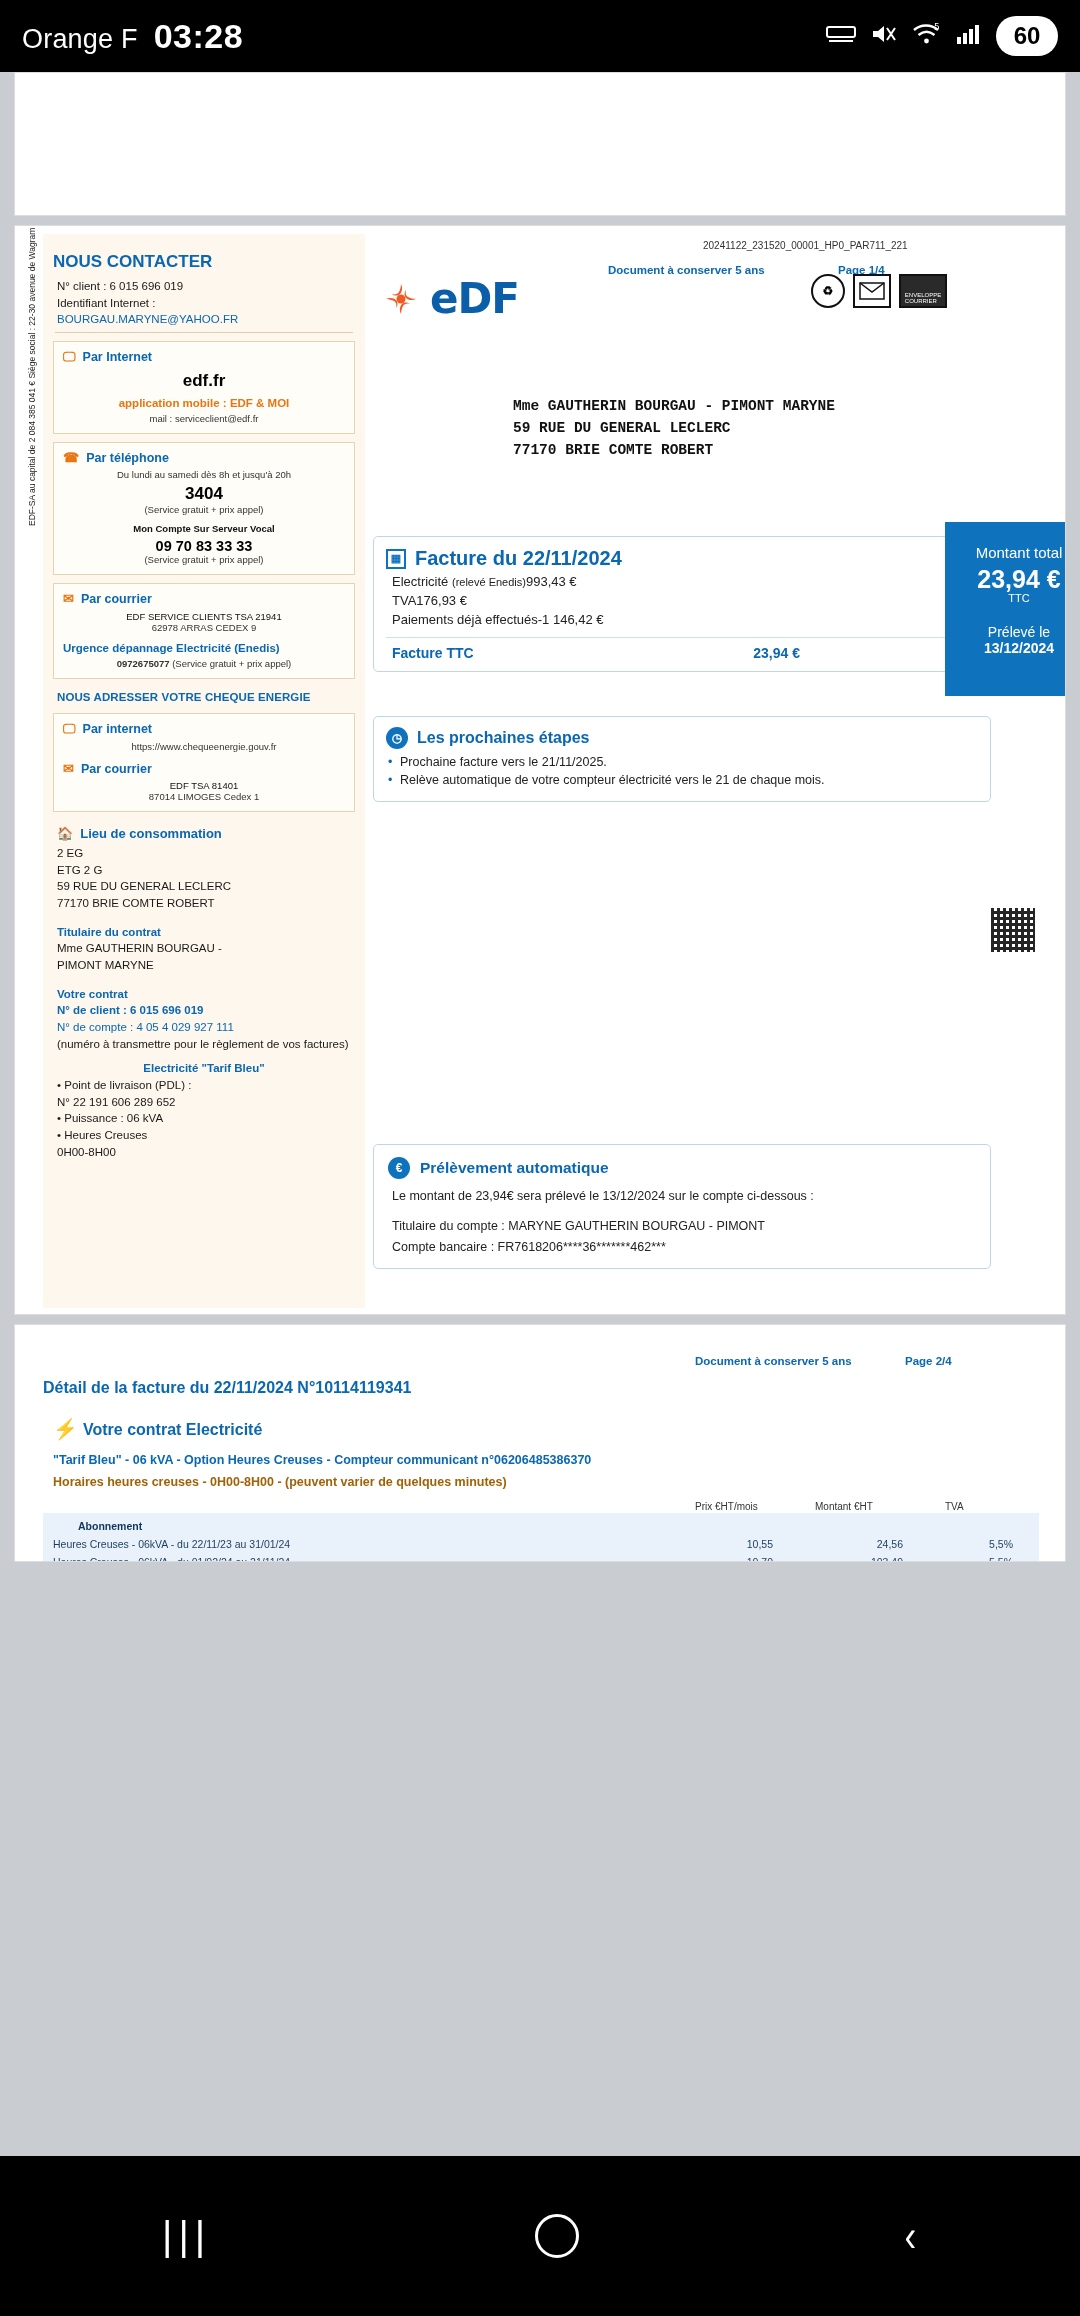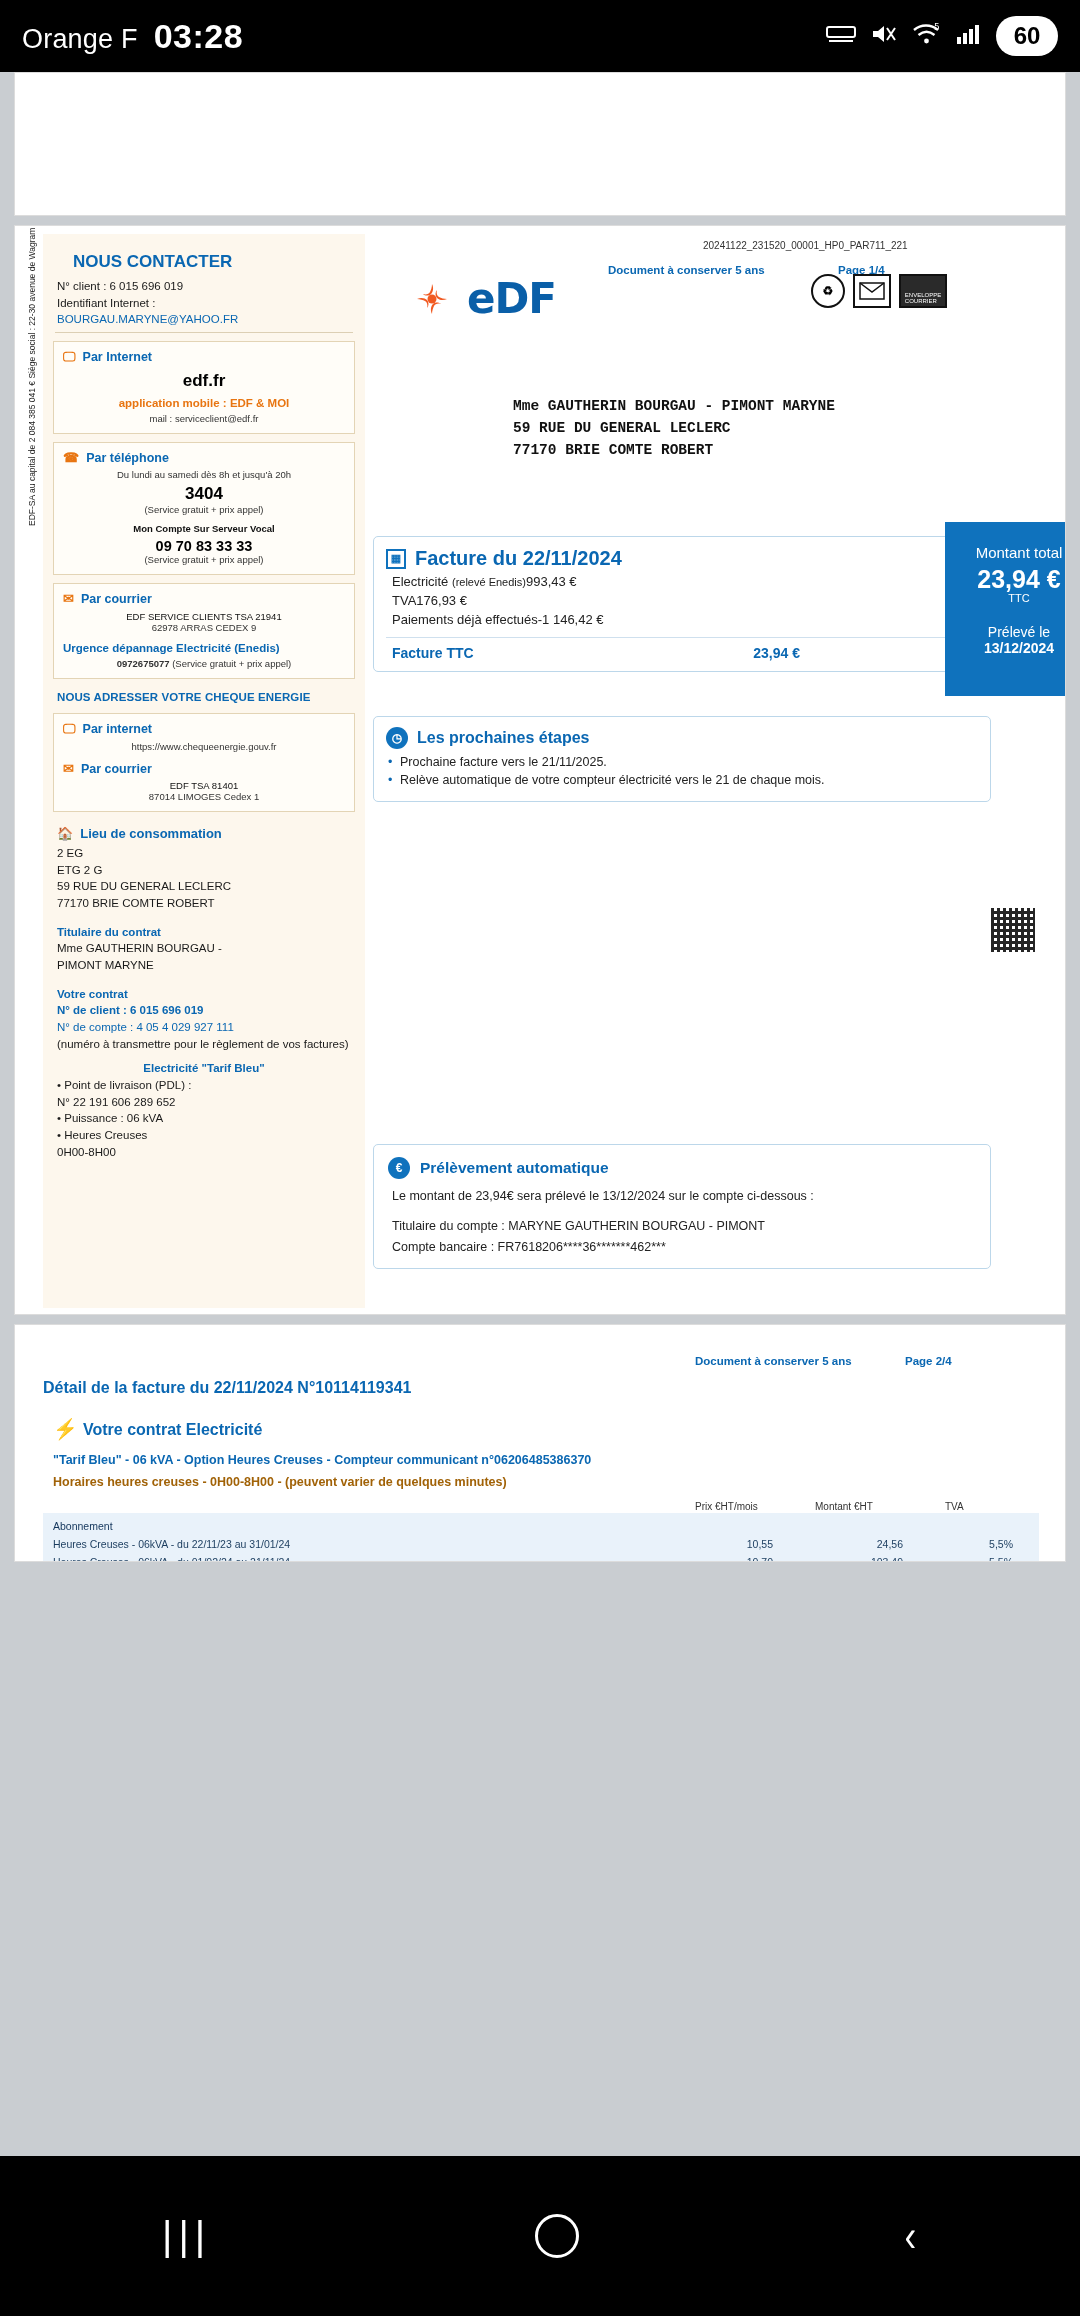--- a/index.html
+++ b/index.html
@@ -51,21 +51,21 @@
     width: 700px; transform: rotate(-90deg); transform-origin: left top;
     font-size: 8.5px; color: #222; white-space: nowrap;
   }
 
   
   .leftcol {
     position: absolute; left: 28px; top: 8px; width: 322px; height: 1074px;
     background: #fdf7ed;
   }
   .lc-title {
-    color: #0a67b2; font-size: 17px; font-weight: bold; padding: 18px 14px 6px 30px;
+    color: #0a67b2; font-size: 17px; font-weight: bold; padding: 18px 14px 6px 10px;
   }
   .lc-block { padding: 0 14px; }
   .lc-small { font-size: 11.5px; color: #1a1a1a; line-height: 1.45; }
   .lc-link { color: #0a67b2; }
   .lc-box {
     border: 1px solid #e3d4b5; margin: 8px 10px 0 10px; background: #fffdf8;
     padding: 7px 9px 9px 9px;
   }
   .lc-h { color: #0a67b2; font-size: 12.5px; font-weight: bold; display: flex; align-items: center; gap: 7px; }
   .lc-center { text-align: center; }
@@ -77,21 +77,21 @@
   .lc-hr { border-bottom: 1px solid #dccfb4; margin: 4px 12px; }
 
   .icon-sq { font-size: 13px; color: #e87511; }
 
   
   .maincol { position: absolute; left: 358px; top: 0; right: 0; bottom: 0; }
   .doc-ref { position: absolute; left: 330px; top: 14px; font-size: 10px; color: #333; }
   .doc-keep { position: absolute; left: 235px; top: 38px; font-size: 11.5px; color: #0a67b2; font-weight: bold; }
   .doc-page { position: absolute; left: 465px; top: 38px; font-size: 11.5px; color: #0a67b2; font-weight: bold; }
 
-  .edf-logo { position: absolute; left: 40px; top: 48px; display: flex; align-items: center; gap: 16px; }
+  .edf-logo { position: absolute; left: 9px; top: 48px; display: flex; align-items: center; gap: 10px; }
   .edf-mark { width: 38px; height: 38px; position: relative; }
   .edf-word { color: #0a5fa8; font-size: 42px; font-weight: bold; letter-spacing: -1px; font-family: "DejaVu Sans", sans-serif; }
 
   .stamp-row { position: absolute; left: 438px; top: 48px; display: flex; gap: 8px; align-items: center; }
   .stamp-circle { width: 34px; height: 34px; border-radius: 50%; border: 2px solid #111; display:flex;align-items:center;justify-content:center;font-size:12px;font-weight:bold; }
   .stamp-box { width: 48px; height: 34px; border: 2px solid #111; background: #2a2a2a; color: #fff; font-size: 6px; display: flex; align-items: flex-end; justify-content: center; padding-bottom: 2px; }
   .stamp-box2 { width: 38px; height: 34px; border: 2px solid #111; display:flex;align-items:center;justify-content:center; }
 
   .addr { position: absolute; left: 140px; top: 170px; font-family: "Liberation Mono", monospace; font-size: 14.5px; font-weight: bold; line-height: 1.5; color: #111; }
 
@@ -138,21 +138,21 @@
   .p2-keep { position: absolute; left: 680px; top: 30px; font-size: 11.5px; color: #0a67b2; font-weight: bold; }
   .p2-page { position: absolute; left: 890px; top: 30px; font-size: 11.5px; color: #0a67b2; font-weight: bold; }
   .p2-title { position: absolute; left: 28px; top: 54px; font-size: 16px; font-weight: bold; color: #0a67b2; }
   .p2-contract { position: absolute; left: 68px; top: 96px; font-size: 16px; font-weight: bold; color: #0a67b2; }
   .p2-plug { position: absolute; left: 38px; top: 92px; font-size: 20px; color: #0f72bd; }
   .p2-l1 { position: absolute; left: 38px; top: 128px; font-size: 12.5px; font-weight: bold; color: #0a67b2; }
   .p2-l2 { position: absolute; left: 38px; top: 150px; font-size: 12.5px; font-weight: bold; color: #a16207; }
   .p2-th { position: absolute; top: 176px; font-size: 10px; color: #333; }
   .p2-table { position: absolute; left: 28px; top: 192px; width: 996px; }
   .p2-row { display: flex; font-size: 10.5px; color: #1a3c5e; padding: 3px 0; }
-  .p2-row.head { font-weight: normal; color: #12355b; }
+  .p2-row.head { font-weight: bold; color: #12355b; padding-left: 25px; }
   .p2-row .c1 { width: 600px; padding-left: 10px; }
   .p2-row .c2 { width: 130px; text-align: right; }
   .p2-row .c3 { width: 130px; text-align: right; }
   .p2-row .c4 { width: 110px; text-align: right; }
   .p2-band { position: absolute; left: 28px; top: 188px; width: 996px; height: 52px; background: #e9f2fa; }
 
   
   .navbar {
     position: absolute; left: 0; bottom: 0; width: 1080px; height: 160px;
     background: #000; display: flex; align-items: center; justify-content: space-around;

